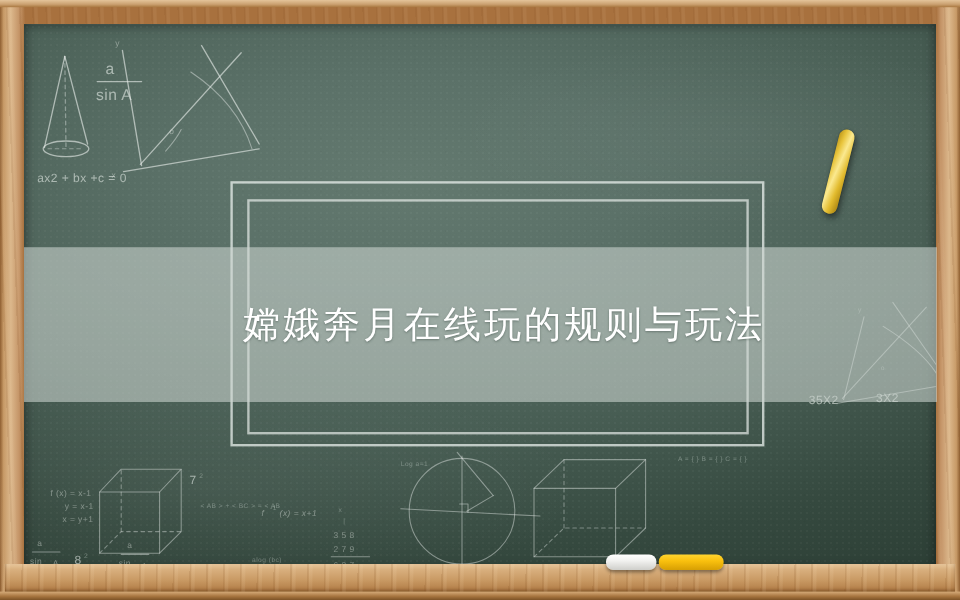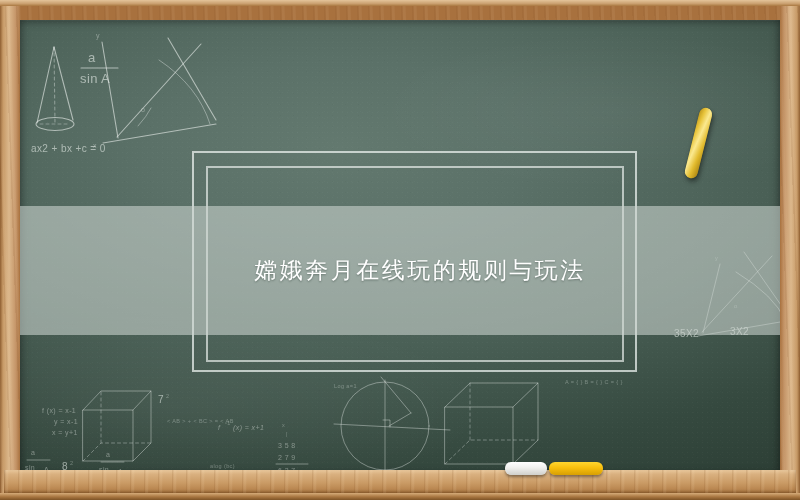--- a/index.html
+++ b/index.html
@@ -135,21 +135,21 @@
 
   
   #title-band {
     position: absolute; left: 0; top: 186px; width: 800px; height: 129px;
     background: rgba(205,214,209,.58);
     display: flex; align-items: center; justify-content: center;
     backdrop-filter: blur(.5px);
   }
   #page-title {
     color: #ffffff;
-    font-size: 23px;
+    font-size: 31px;
     letter-spacing: 2.5px;
     font-family: "DejaVu Sans", "Liberation Sans", sans-serif;
     text-shadow: 0 1px 2px rgba(40,55,48,.45);
     white-space: nowrap;
   }
 </style>
 </head>
 <body>
 
 <div id="blackboard-scene">

